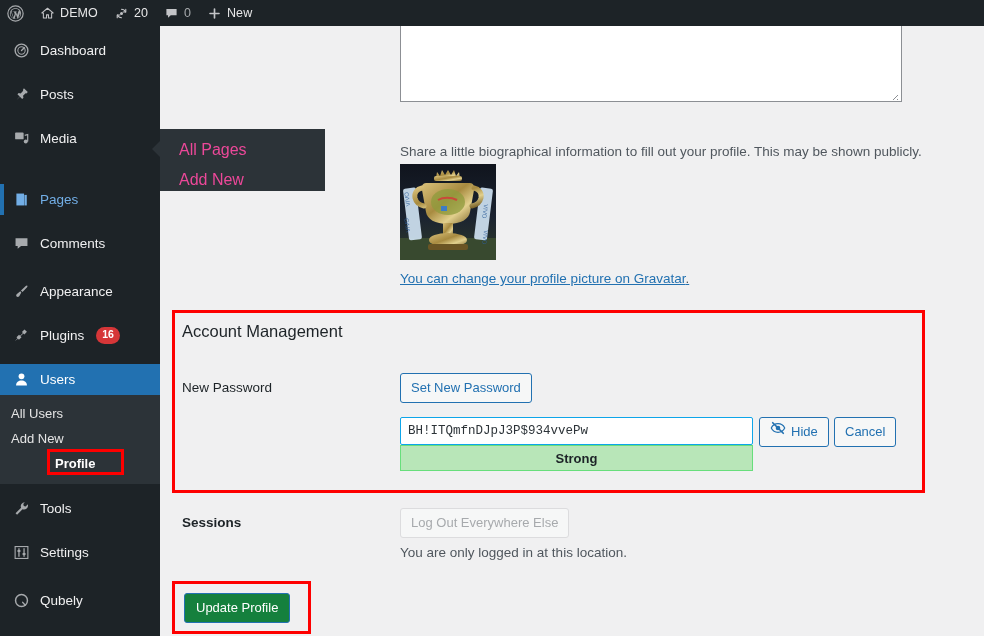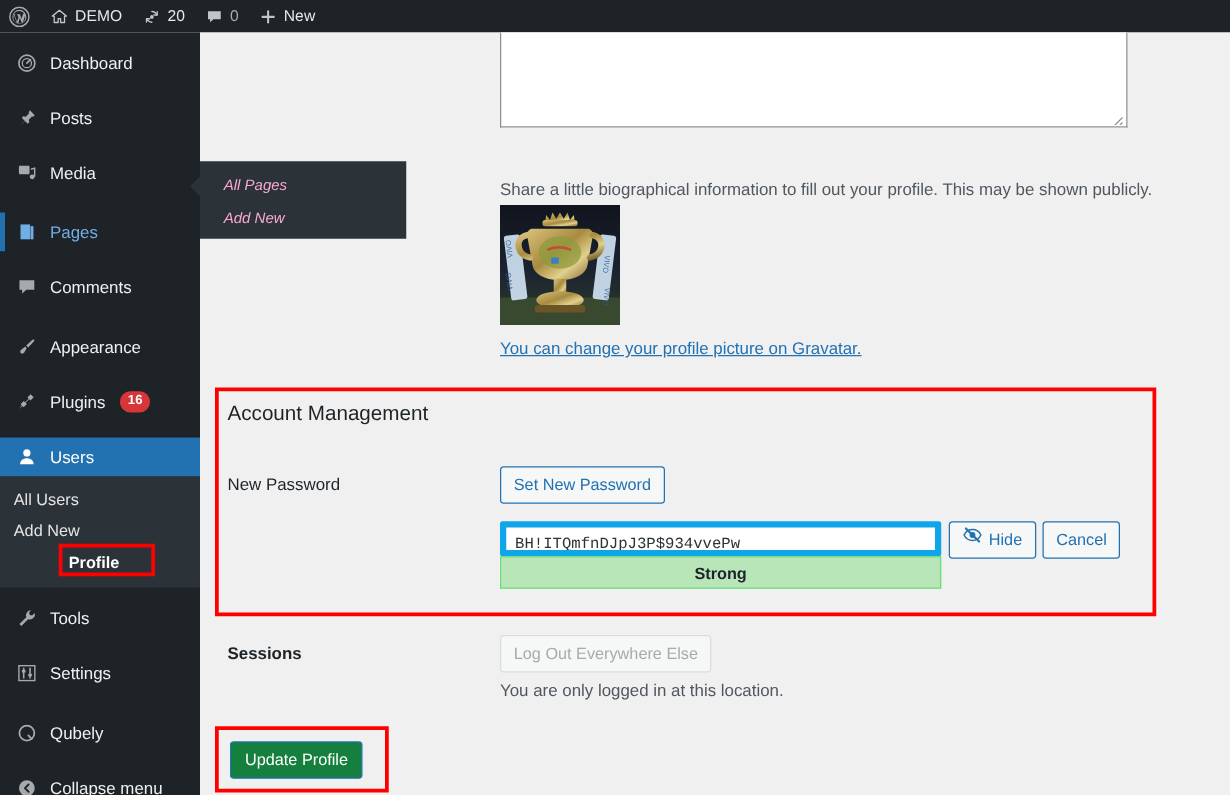--- a/index.html
+++ b/index.html
@@ -71,21 +71,21 @@
   .flyout {
     position: absolute; left: 160px; top: 129px; width: 165px; height: 62px;
     background: #2c3338; padding: 7px 0 0 0; z-index: 30;
   }
   .flyout::before {
     content: ""; position: absolute; left: -8px; top: 12px;
     border-top: 8px solid transparent; border-bottom: 8px solid transparent;
     border-right: 8px solid #2c3338;
   }
   .flyout a {
-    display: block; color: #f9a8d4; font-size: 12px; padding: 5px 0 7px 19px; white-space: nowrap; font-style: italic;
+    display: block; color: #ec4899; font-size: 16px; padding: 5px 0 7px 19px; white-space: nowrap;
   }
 
   
   .content { position: absolute; left: 160px; top: 26px; width: 824px; height: 610px; background: #f0f0f1; }
 
   .bio-textarea {
     position: absolute; left: 240px; top: 0px; width: 502px; height: 76px;
     background: #fff; border: 1px solid #8c8f94; border-top: none;
   }
   .resize-grip {
@@ -121,21 +121,21 @@
   }
   .btn-secondary {
     background: #f6f7f7; border: 1px solid #2271b1; color: #2271b1;
     border-radius: 3px; font-size: 13px; font-family: "Liberation Sans", sans-serif;
     padding: 0 10px; height: 30px; line-height: 28px; cursor: pointer; white-space: nowrap;
   }
   .btn-setnew { position: absolute; left: 240px; top: 347px; }
 
   .pass-input {
     position: absolute; left: 240px; top: 391px; width: 353px; height: 28px;
-    border: 5px solid #0ea5e9; background: #fff; border-radius: 2px;
+    border: 1px solid #0ea5e9; background: #fff; border-radius: 2px;
     font-family: "Liberation Mono", monospace; font-size: 12.5px; color: #2c3338;
     padding: 0 7px; line-height: 26px; overflow: hidden; white-space: nowrap;
   }
   .strength {
     position: absolute; left: 240px; top: 419px; width: 353px; height: 26px;
     background: #b8e6b8; border: 1px solid #68de7c;
     display: flex; align-items: center; justify-content: center;
     font-size: 13px; font-weight: bold; color: #1d2327;
   }
   .btn-hide {
@@ -246,21 +246,21 @@
       <span class="mi-ico">
         <svg width="17" height="17" viewBox="0 0 20 20">
             <rect x="2.5" y="3" width="10" height="8" rx="1" fill="#a7aaad"></rect>
             <circle cx="15" cy="13.5" r="2.3" fill="#a7aaad"></circle>
             <path d="M17.3 13.5V5.3l-3.5 1" stroke="#a7aaad" stroke-width="1.4" fill="none"></path>
           </svg>
       </span>
       <span>Media</span>
     </div>
 
-    <div class="menu-item current-pages" style="margin-top:16px">
+    <div class="menu-item current-pages" style="margin-top:30px">
       <span class="mi-ico">
         <svg width="17" height="17" viewBox="0 0 20 20">
             <rect x="4" y="3" width="9" height="14" fill="#72aee6"></rect>
             <rect x="13.4" y="4.6" width="2.8" height="12.4" fill="#72aee6"></rect>
           </svg>
       </span>
       <span>Pages</span>
     </div>
 
     <div class="menu-item" style="margin-top:13px">

